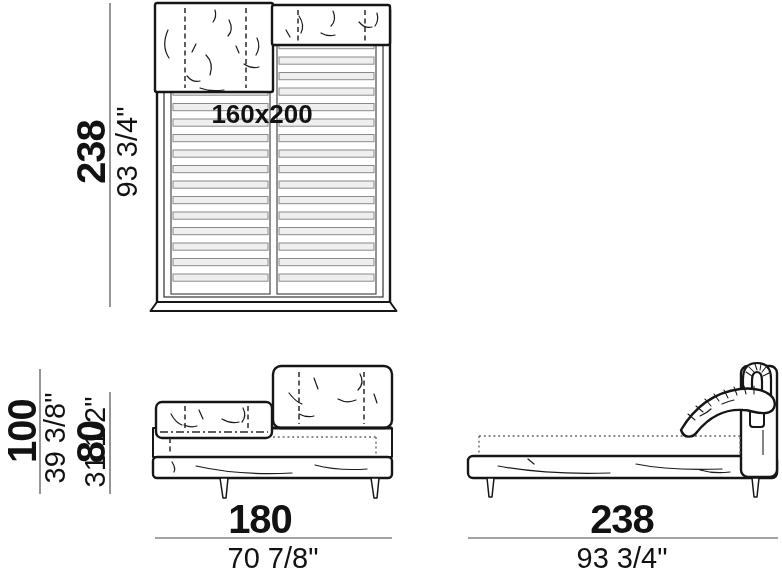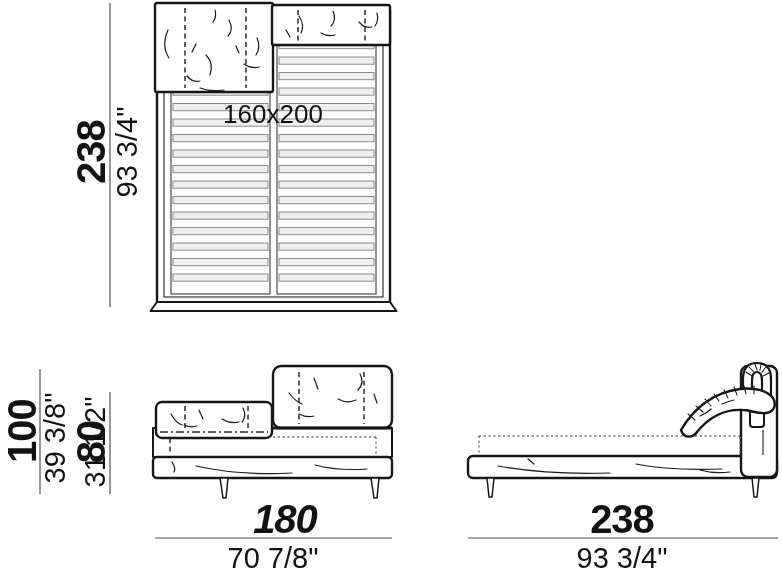--- a/index.html
+++ b/index.html
@@ -186,26 +186,26 @@
     <line class="dim" x1="110" y1="3" x2="110" y2="307"></line>
     <line class="dim" x1="40" y1="369" x2="40" y2="494"></line>
     <line class="dim" x1="110" y1="392" x2="110" y2="494"></line>
     <line class="dim" x1="155" y1="538" x2="392" y2="538"></line>
     <line class="dim" x1="468" y1="538" x2="778" y2="538"></line>
   </g>
 </svg>
 
 <div class="lab m rot" style="left:-19px;top:130px;">238</div>
 <div class="lab i rot" style="left:17px;top:135px;">93 3/4"</div>
-<div class="lab size" style="left:173px;top:99px;">160x200</div>
+<div class="lab size" style="left:162px;top:99px;font-weight:bold;">160x200</div>
 
 <div class="lab m rot" style="left:-88px;top:409px;">100</div>
 <div class="lab i rot" style="left:-55px;top:421px;">39 3/8"</div>
 <div class="lab m rot" style="left:-19px;top:420px;">80</div>
 <div class="lab i rot" style="left:-15px;top:425px;">31 1/2"</div>
 
-<div class="lab m" style="left:175px;top:497px;font-style:italic;">180</div>
+<div class="lab m" style="left:150px;top:497px;">180</div>
 <div class="lab i" style="left:163px;top:541px;">70 7/8"</div>
 
 <div class="lab m" style="left:512px;top:497px;">238</div>
 <div class="lab i" style="left:512px;top:541px;">93 3/4"</div>
 
 </div>
 
 </body></html>

